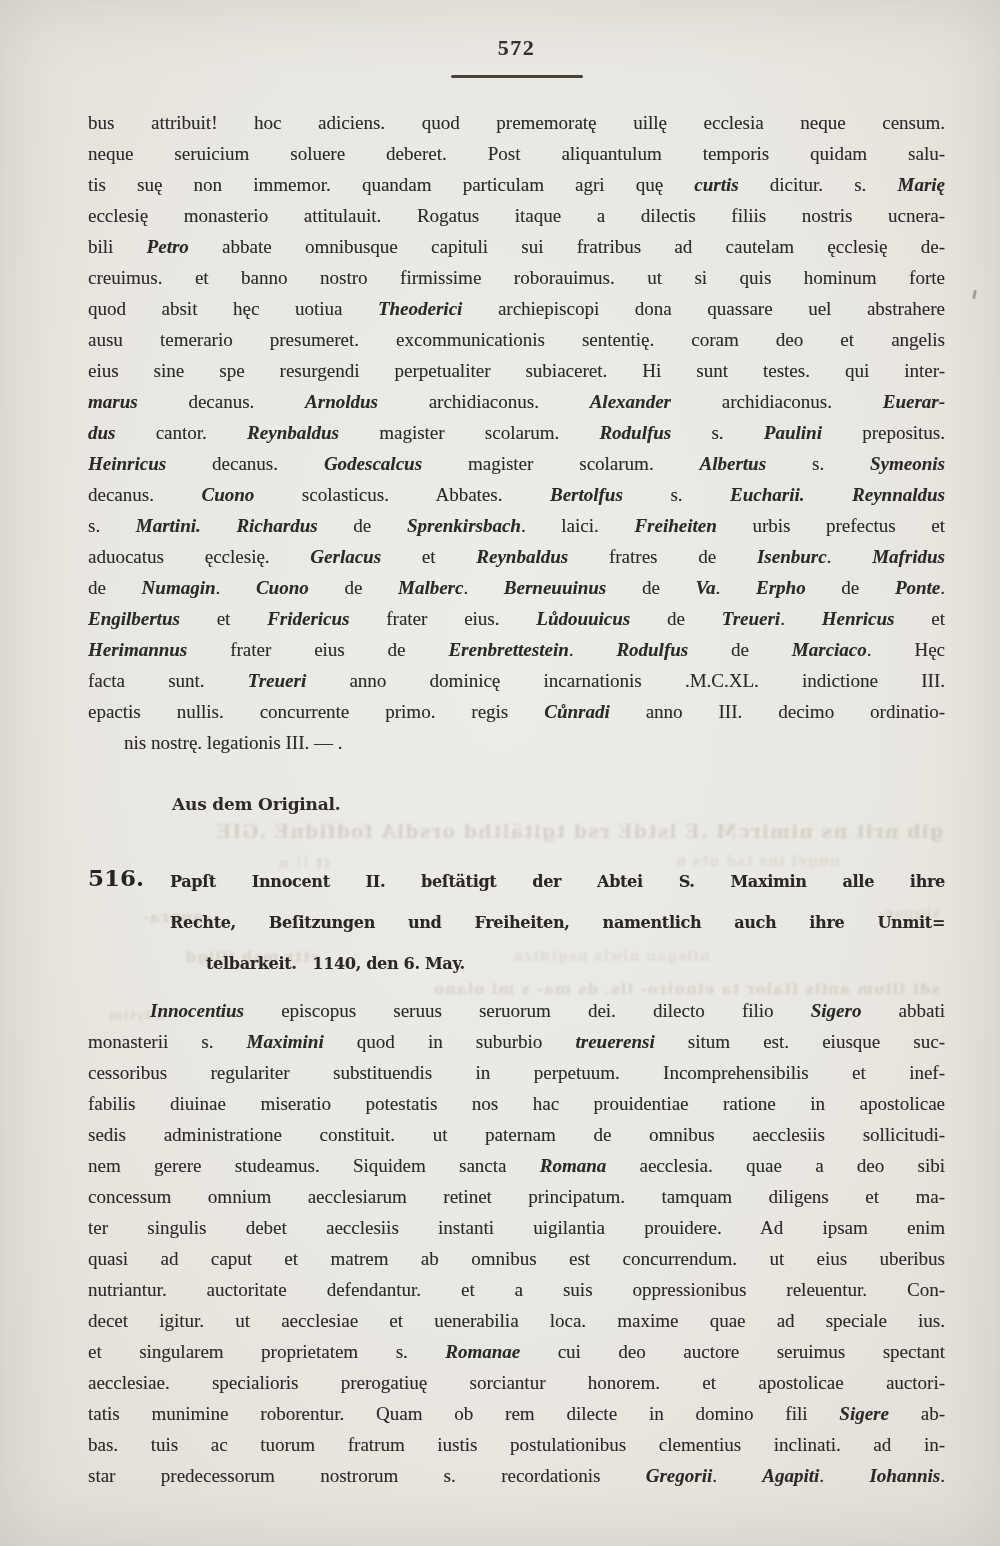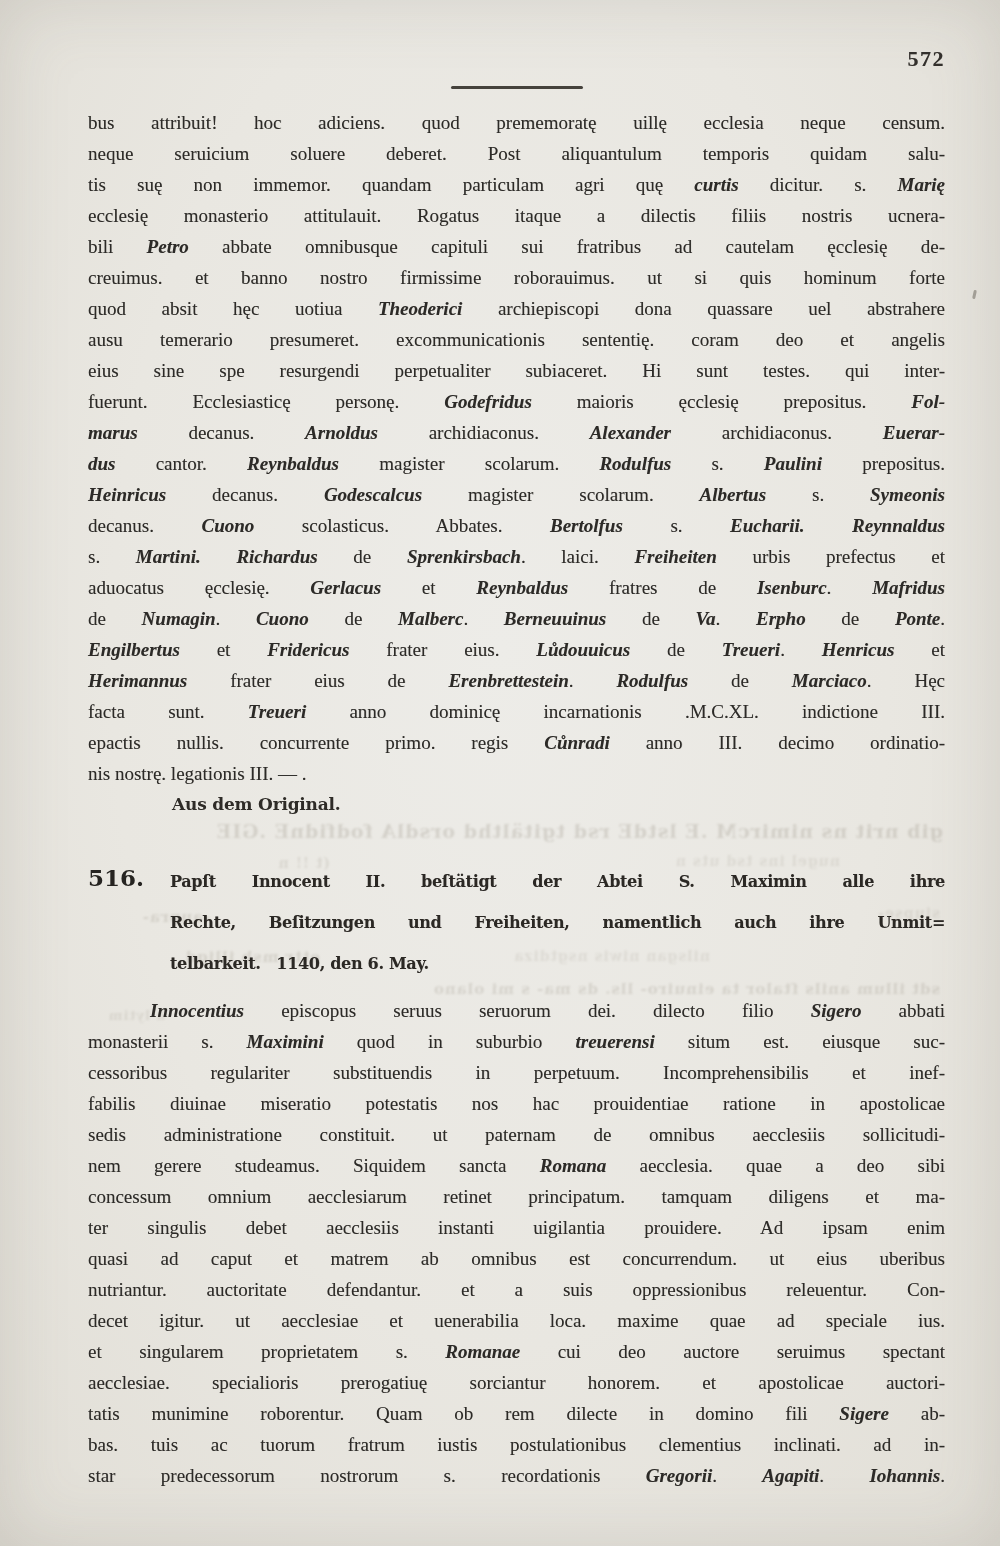--- a/index.html
+++ b/index.html
@@ -5,37 +5,37 @@
 <style>
   html,body{margin:0;padding:0;}
   body{width:1000px;height:1546px;background:#d8d5ce;font-family:"Liberation Serif",serif;}
   .page{
     position:relative;width:1000px;height:1546px;overflow:hidden;
     background:radial-gradient(ellipse at 50% 42%, #edece8 0%, #e9e7e1 55%, #e1ded6 100%);
     box-shadow:inset 0 0 70px rgba(110,104,92,0.18);
     color:#2c2a27;
   }
   
-  .pagehead{position:absolute;top:46px;left:88px;width:857px;text-align:right;}
+  .pagehead{position:absolute;top:35px;left:88px;width:857px;text-align:center;}
   .pagenum{
     font-family:"Liberation Serif",serif;font-size:22px;font-weight:bold;
     letter-spacing:1.5px;color:#33302c;
     text-shadow:0.3px 0.3px 0 rgba(44,42,39,0.3);
   }
   .pagerule{width:132px;height:3px;margin:14px auto 0;background:#45423c;border-radius:2px;}
   
   .doc{
     position:absolute;left:88px;width:857px;
     font-family:"Liberation Serif",serif;font-size:19px;line-height:31px;
     color:#2c2a27;text-shadow:0.3px 0.3px 0 rgba(44,42,39,0.28);
   }
   #doc1{top:107px;}
   #doc2{top:995px;}
   .tline{height:31px;text-align:justify;text-align-last:justify;white-space:normal;}
-  .tline.noj{text-align:center;text-align-last:left;}
+  .tline.noj{text-align:center;text-align-last:left;margin-left:36px;}
   .it{font-style:italic;font-weight:bold;}
   
   .source-note{
     position:absolute;top:794px;left:172px;
     font-family:"DejaVu Serif",serif;font-size:17px;font-weight:bold;
     letter-spacing:-0.2px;color:#2e2b27;
   }
   
   .entry-num{
     position:absolute;top:864px;left:88px;
@@ -73,21 +73,20 @@
   <div class="doc" id="doc1">
       <div class="tline"><span>bus attribuit! hoc adiciens. quod prememoratę uillę ecclesia neque censum.</span></div>
       <div class="tline"><span>neque seruicium soluere deberet. Post aliquantulum temporis quidam salu-</span></div>
       <div class="tline"><span>tis suę non immemor. quandam particulam agri quę </span><span class="it">curtis</span><span> dicitur. s. </span><span class="it">Marię</span></div>
       <div class="tline"><span>ecclesię monasterio attitulauit. Rogatus itaque a dilectis filiis nostris ucnera-</span></div>
       <div class="tline"><span>bili </span><span class="it">Petro</span><span> abbate omnibusque capituli sui fratribus ad cautelam ęcclesię de-</span></div>
       <div class="tline"><span>creuimus. et banno nostro firmissime roborauimus. ut si quis hominum forte</span></div>
       <div class="tline"><span>quod absit hęc uotiua </span><span class="it">Theoderici</span><span> archiepiscopi dona quassare uel abstrahere</span></div>
       <div class="tline"><span>ausu temerario presumeret. excommunicationis sententię. coram deo et angelis</span></div>
       <div class="tline"><span>eius sine spe resurgendi perpetualiter subiaceret. Hi sunt testes. qui inter-</span></div>
-      <div class="tline"><span>fuerunt. Ecclesiasticę personę. </span><span class="it">Godefridus</span><span> maioris ęcclesię prepositus. </span><span class="it">Fol-</span></div>
       <div class="tline"><span class="it">marus</span><span> decanus. </span><span class="it">Arnoldus</span><span> archidiaconus. </span><span class="it">Alexander</span><span> archidiaconus. </span><span class="it">Euerar-</span></div>
       <div class="tline"><span class="it">dus</span><span> cantor. </span><span class="it">Reynbaldus</span><span> magister scolarum. </span><span class="it">Rodulfus</span><span> s. </span><span class="it">Paulini</span><span> prepositus.</span></div>
       <div class="tline"><span class="it">Heinricus</span><span> decanus. </span><span class="it">Godescalcus</span><span> magister scolarum. </span><span class="it">Albertus</span><span> s. </span><span class="it">Symeonis</span></div>
       <div class="tline"><span>decanus. </span><span class="it">Cuono</span><span> scolasticus. Abbates. </span><span class="it">Bertolfus</span><span> s. </span><span class="it">Eucharii.</span><span> </span><span class="it">Reynnaldus</span></div>
       <div class="tline"><span>s. </span><span class="it">Martini.</span><span> </span><span class="it">Richardus</span><span> de </span><span class="it">Sprenkirsbach</span><span>. laici. </span><span class="it">Freiheiten</span><span> urbis prefectus et</span></div>
       <div class="tline"><span>aduocatus ęcclesię. </span><span class="it">Gerlacus</span><span> et </span><span class="it">Reynbaldus</span><span> fratres de </span><span class="it">Isenburc</span><span>. </span><span class="it">Mafridus</span></div>
       <div class="tline"><span>de </span><span class="it">Numagin</span><span>. </span><span class="it">Cuono</span><span> de </span><span class="it">Malberc</span><span>. </span><span class="it">Berneuuinus</span><span> de </span><span class="it">Va</span><span>. </span><span class="it">Erpho</span><span> de </span><span class="it">Ponte</span><span>.</span></div>
       <div class="tline"><span class="it">Engilbertus</span><span> et </span><span class="it">Fridericus</span><span> frater eius. </span><span class="it">Lůdouuicus</span><span> de </span><span class="it">Treueri</span><span>. </span><span class="it">Henricus</span><span> et</span></div>
       <div class="tline"><span class="it">Herimannus</span><span> frater eius de </span><span class="it">Erenbrettestein</span><span>. </span><span class="it">Rodulfus</span><span> de </span><span class="it">Marciaco</span><span>. Hęc</span></div>
       <div class="tline"><span>facta sunt. </span><span class="it">Treueri</span><span> anno dominicę incarnationis .M.C.XL. indictione III.</span></div>

